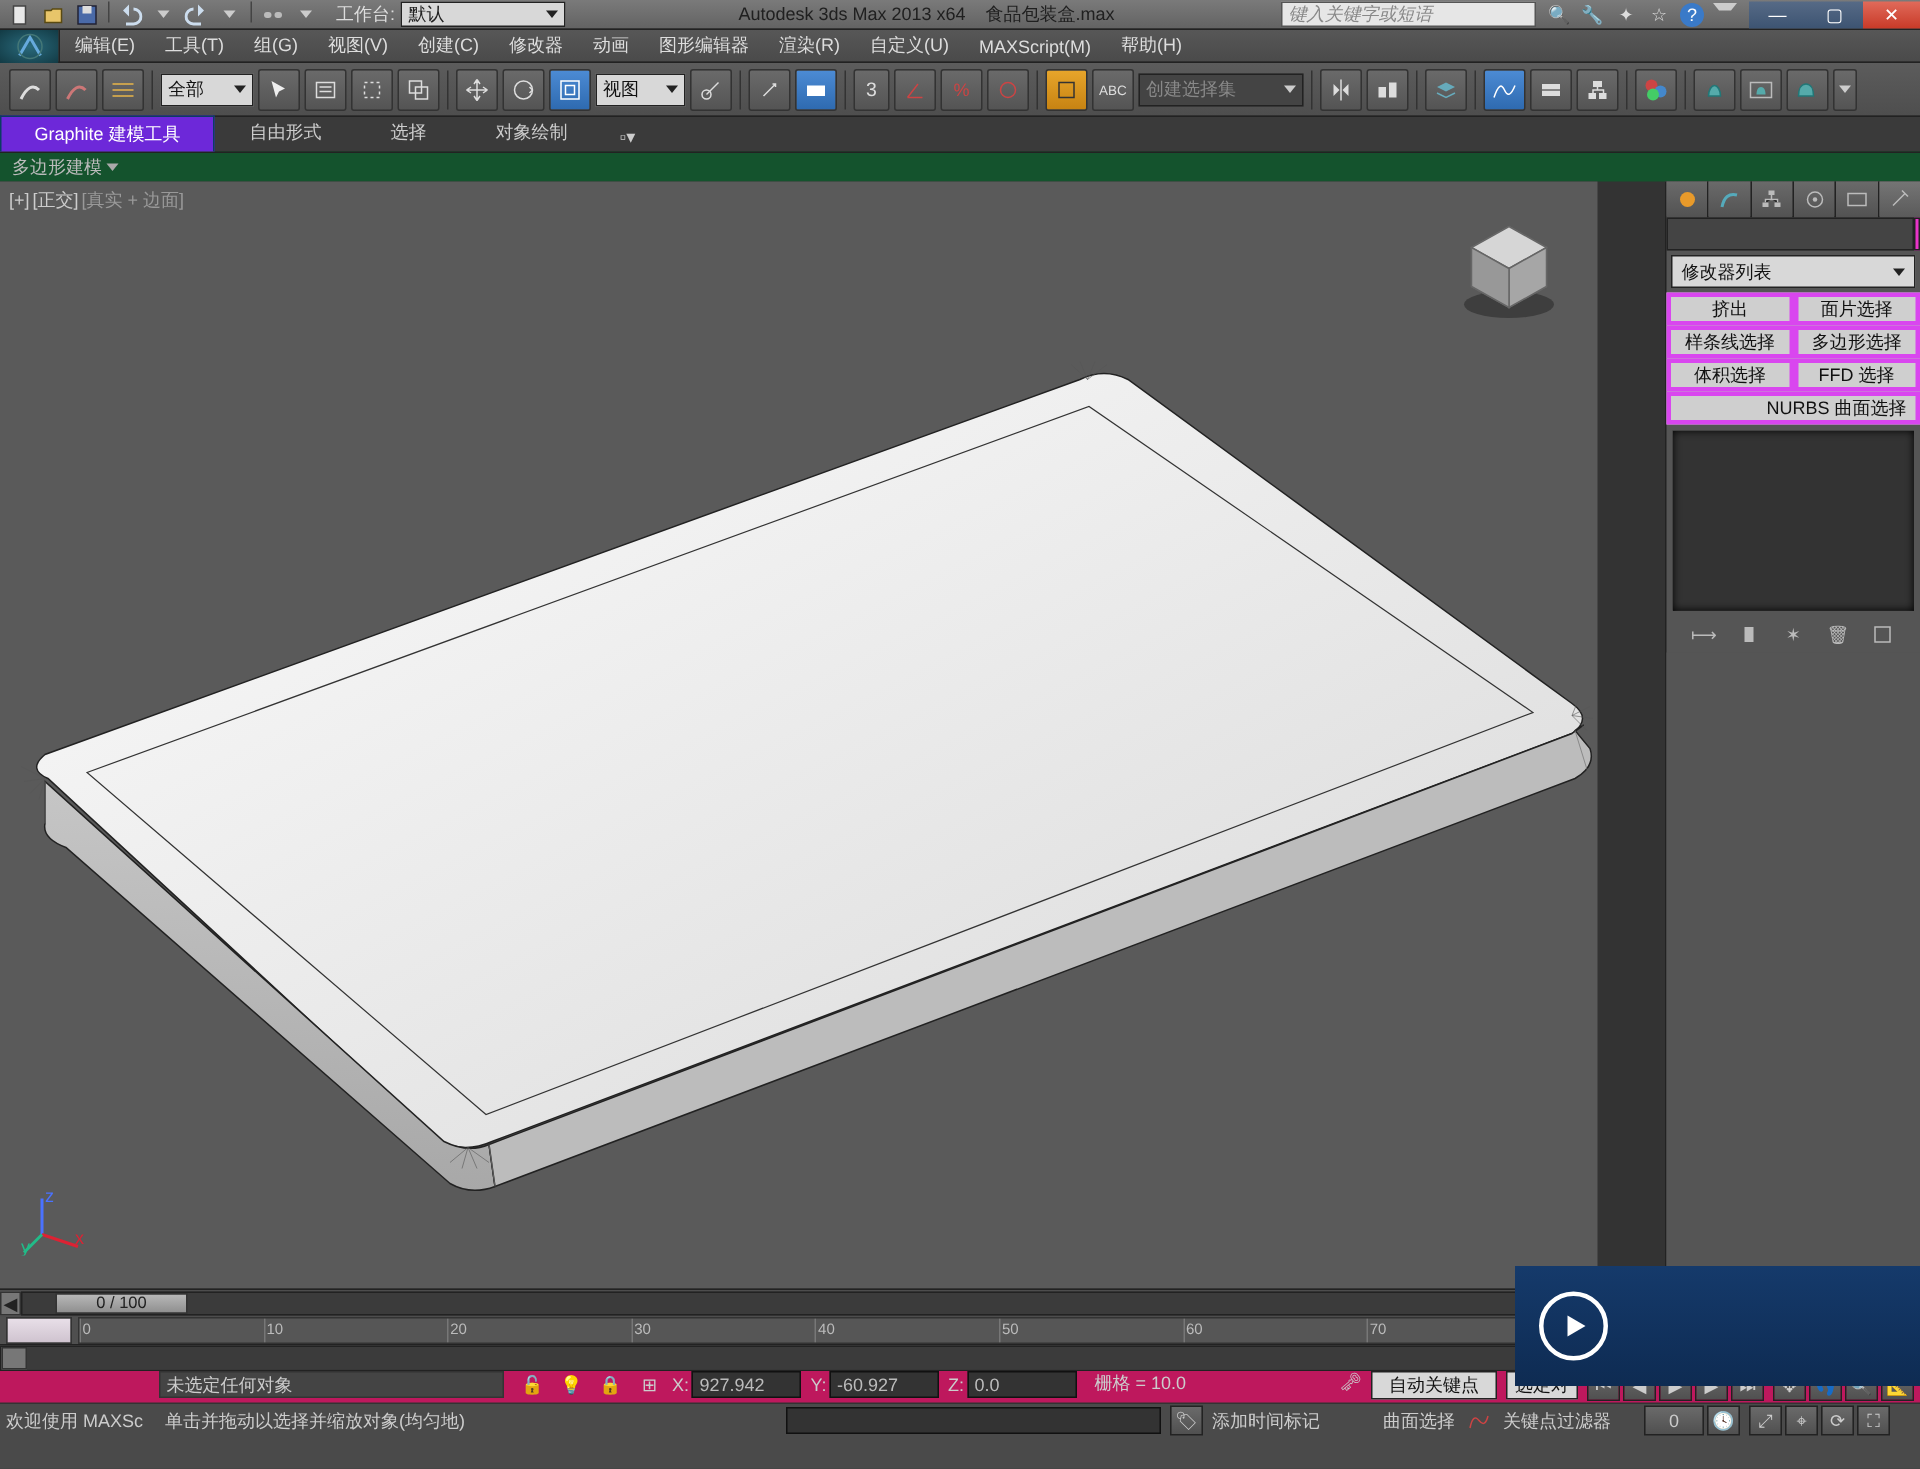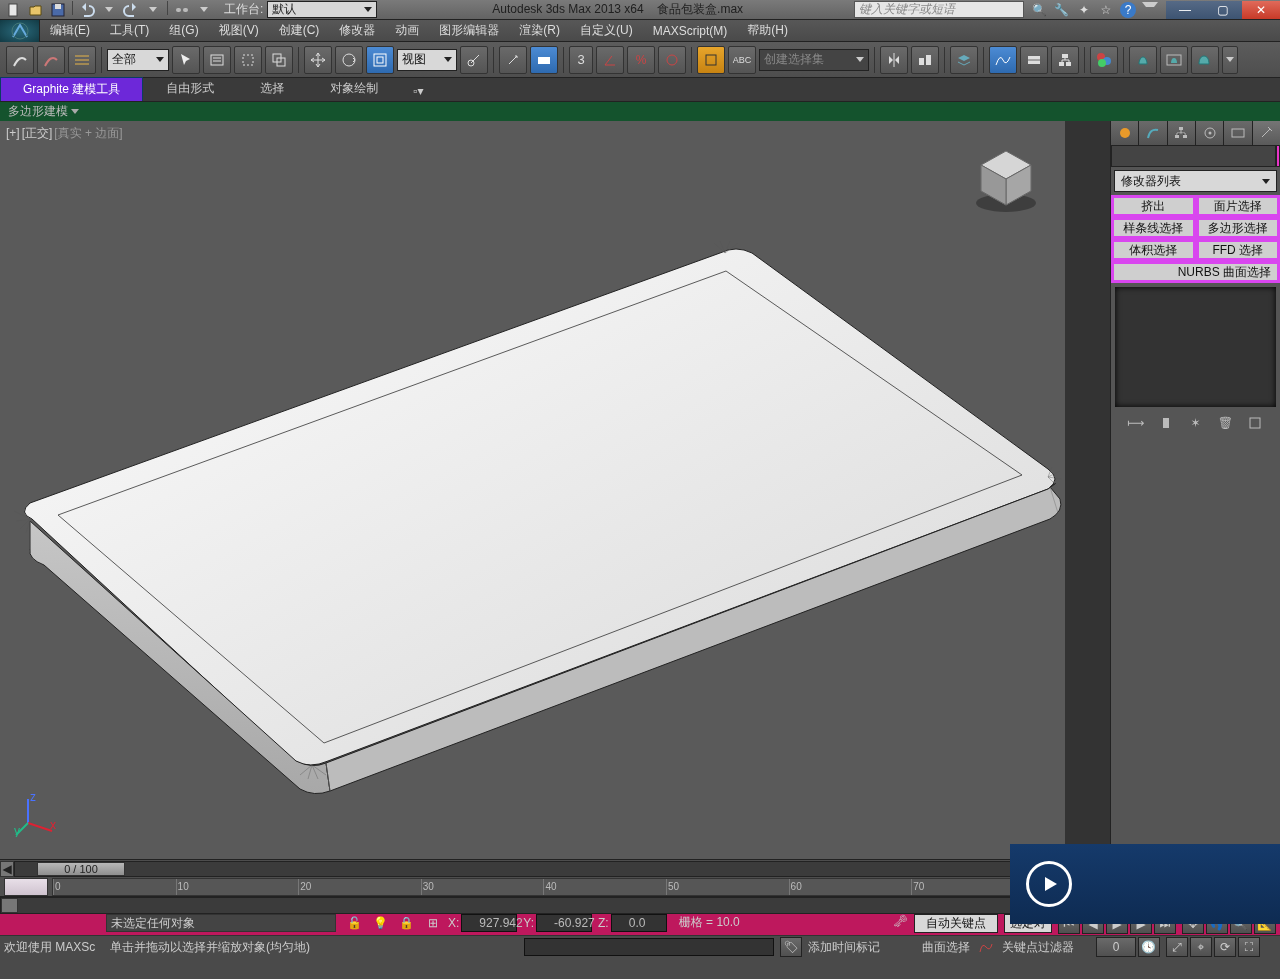--- a/index.html
+++ b/index.html
@@ -87,21 +87,21 @@
 .scroll-x .sx-track { flex:1; background:#3b3b3b; }
 
 .status-rows { display:flex; flex-direction:column; }
 .status1 { height:22px; display:flex; align-items:flex-start; background:#be185d; gap:6px; color:#ccc; border-bottom:1px solid #333; padding-right:4px;}
 .status1 .prompt { width:100px; }
 .status1 .msg { width:230px; padding-left:4px; border:1px solid #333; background:#444; height:18px; display:flex; align-items:center; }
 .status1 .lock-icons { display:flex; gap:8px; margin-left:4px; }
 .status1 .lock-icons span { width:18px; height:18px; display:flex; align-items:center; justify-content:center; }
 .status1 .coord { display:flex; align-items:center; gap:2px; }
 .status1 .coord label { color:#ccc; }
-.status1 .coord .cval { width:56px; height:18px; background:#333; border:1px solid #111; color:#bbb; padding:0 17px; display:flex; align-items:center; }
+.status1 .coord .cval { width:73px; height:18px; background:#333; border:1px solid #111; color:#bbb; padding:0 4px; display:flex; align-items:center; }
 .status1 .grid { margin-left:6px; }
 .status1 .auto-key { width:84px; height:19px; background:#d8d8d8; border:1px solid #222; color:#111; display:flex; align-items:center; justify-content:center; cursor:pointer; }
 .status1 .sel-lock { width:48px; height:19px; background:#d8d8d8; border:1px solid #222; color:#111; display:flex; align-items:center; justify-content:center; }
 .status1 .nav-btns { display:flex; gap:2px; }
 .status1 .nav-btns .nb { width:22px; height:20px; background:linear-gradient(#6a6a6a,#505050); border:1px solid #222; display:flex; align-items:center; justify-content:center; cursor:pointer; }
 
 .status2 { height:22px; display:flex; align-items:center; background:#4a4a4a; color:#ccc; gap:6px; padding-right:20px; }
 .status2 .welcome { width:100px; padding-left:4px; }
 .status2 .hint { flex:0 0 auto; padding-left:4px; }
 .status2 .script-in { width:250px; height:18px; background:#333; border:1px solid #111; margin-left:auto; }

